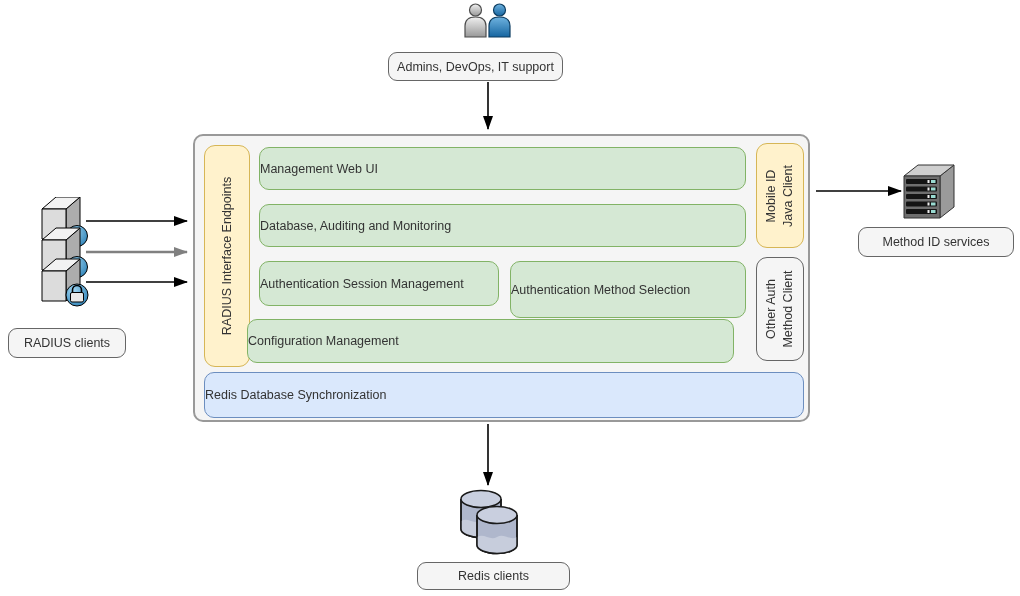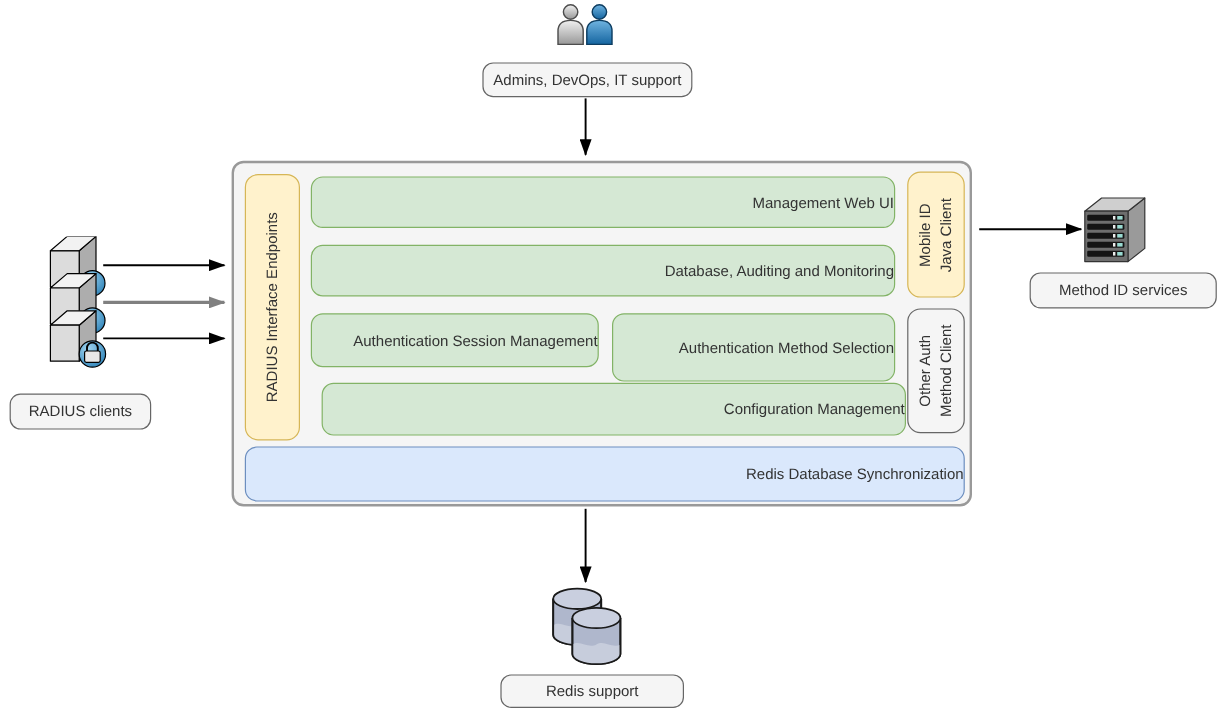--- a/index.html
+++ b/index.html
@@ -18,21 +18,21 @@
     text-align:center; box-sizing:border-box;
   }
 
   
   #system-box {
     position:absolute; left:193px; top:134px; width:617px; height:288px;
     background:var(--container_fill,#F5F5F5);
     border:2px solid var(--container_stroke,#999);
     border-radius:10px; box-sizing:border-box;
   }
-  .node { position:absolute; box-sizing:border-box; display:flex; align-items:center; justify-content:flex-end; text-align:center; }
+  .node { position:absolute; box-sizing:border-box; display:flex; align-items:center; justify-content:flex-start; text-align:center; }
   .green  { background:var(--green_fill,#D5E8D4);  border:1.5px solid var(--green_stroke,#82B366);  border-radius:10px; }
   .yellow { background:var(--yellow_fill,#FFF2CC); border:1.5px solid var(--yellow_stroke,#D6B656); border-radius:11px; }
   .plain  { background:var(--label_fill,#F5F5F5);  border:1.5px solid var(--label_stroke,#666);     border-radius:11px; }
   .blue   { background:var(--blue_fill,#DAE8FC);   border:1.5px solid var(--blue_stroke,#6C8EBF);   border-radius:10px; }
 
   .vbar { position:absolute; box-sizing:border-box; }
   .vtext {
     position:absolute; left:50%; top:50%;
     transform:translate(-50%,-50%) rotate(-90deg);
     white-space:pre; text-align:center; line-height:1.35;
@@ -59,21 +59,21 @@
     <g stroke="#4D4D4D" stroke-width="1.2" fill="url(#gper)">
       <path d="M3,34 L3,23 Q3,14 13.5,14 Q24,14 24,23 L24,34 Z"></path>
       <circle cx="13.5" cy="7" r="6"></circle>
     </g>
     <g stroke="#0D3D61" stroke-width="1.2" fill="url(#bper)">
       <path d="M27,34 L27,23 Q27,14 37.5,14 Q48,14 48,23 L48,34 Z"></path>
       <circle cx="37.5" cy="7" r="6"></circle>
     </g>
   </svg>
 
-  <div class="label-box" style="left:402px; top:52px; width:175px; height:29px;">
+  <div class="label-box" style="left:388px; top:52px; width:175px; height:29px;">
     <span>Admins, DevOps, IT support</span>
   </div>
 
   <svg class="abs" style="left:40px; top:197px;" width="58" height="112" viewBox="0 0 58 112">
     <defs>
       <radialGradient id="ball" cx="0.35" cy="0.3" r="0.9">
         <stop offset="0" stop-color="#9FD4F0"></stop>
           <stop offset="1" stop-color="#1E77B0"></stop>
       </radialGradient>
     </defs>
@@ -155,21 +155,21 @@
       <g transform="translate(18,18)">
         <path d="M1,9 L1,39 A20,8.5 0 0 0 41,39 L41,9" fill="#AFB7CC"></path>
         <path d="M1,31 C8,27 14,35 21,31 C28,27 34,35 41,31 L41,39 A20,8.5 0 0 1 1,39 Z" fill="#C7CDDC" stroke="none"></path>
         <path d="M1,9 L1,39 A20,8.5 0 0 0 41,39 L41,9" fill="none"></path>
         <ellipse cx="21" cy="9" rx="20" ry="8.5" fill="#C9CFDF"></ellipse>
       </g>
     </g>
   </svg>
 
   <div class="label-box" style="left:417px; top:562px; width:153px; height:28px;">
-    <span>Redis support</span>
+    <span>Redis clients</span>
   </div>
 
   <div id="system-box">
 
     <div class="vbar yellow" style="left:9px; top:9px; width:46px; height:222px;">
       <span class="vtext">RADIUS Interface Endpoints</span>
     </div>
 
     <div class="node green" style="left:64px; top:11px; width:487px; height:43px;">
       <span>Management Web UI</span>
@@ -180,21 +180,21 @@
     </div>
 
     <div class="node green" style="left:64px; top:125px; width:240px; height:45px;">
       <span>Authentication Session Management</span>
     </div>
 
     <div class="node green" style="left:315px; top:125px; width:236px; height:57px;">
       <span>Authentication Method Selection</span>
     </div>
 
-    <div class="node green" style="left:73px; top:183px; width:487px; height:44px;">
+    <div class="node green" style="left:52px; top:183px; width:487px; height:44px;">
       <span>Configuration Management</span>
     </div>
 
     <div class="vbar yellow" style="left:561px; top:7px; width:48px; height:105px;">
       <span class="vtext">Mobile ID
 Java Client</span>
     </div>
 
     <div class="vbar plain" style="left:561px; top:121px; width:48px; height:104px;">
       <span class="vtext">Other Auth

